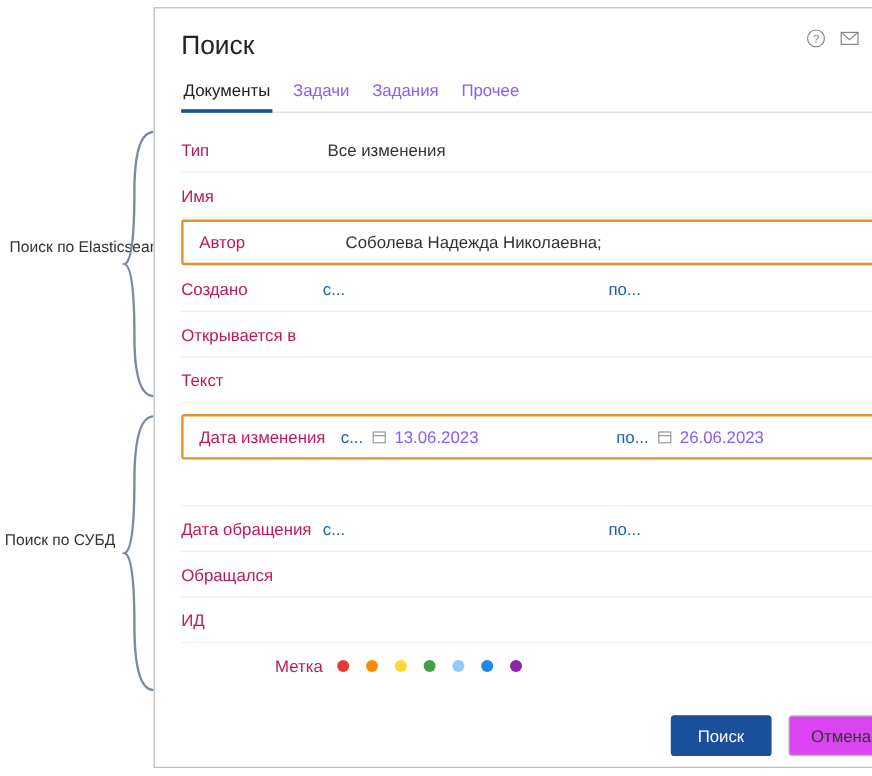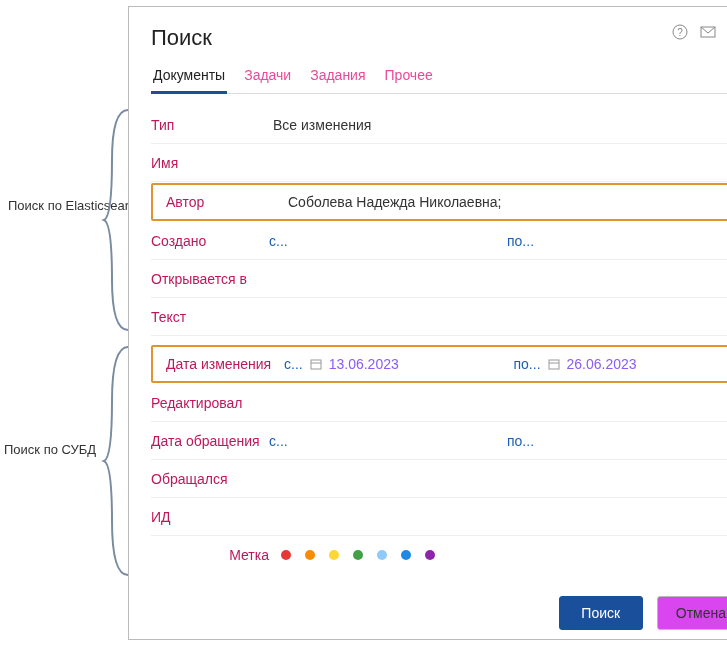--- a/index.html
+++ b/index.html
@@ -57,21 +57,21 @@
     cursor: pointer;
   }
   .tabs {
     display: flex;
     gap: 15px;
     border-bottom: 1px solid #ddd;
     margin-bottom: 12px;
   }
   .tab {
     padding: 6px 2px 8px 2px;
-    color: #ec4899;
+    color: #8b5cf6;
     cursor: pointer;
     font-size: 14px;
   }
   .tab.active {
     color: #222;
     font-weight: 500;
     border-bottom: 3px solid #1a4f9c;
     margin-bottom: -1px;
   }
   .form-row {
@@ -262,21 +262,20 @@
               <rect x="1" y="2" width="10" height="9" fill="none" stroke="currentColor"></rect>
               <line x1="1" y1="5" x2="11" y2="5" stroke="currentColor"></line>
             </svg>
         </span>
         <span class="val">26.06.2023</span>
       </div>
     </div>
   </div>
 
   <div class="form-row">
-    <div class="form-label">Редактировал</div>
     <div class="form-value"></div>
   </div>
 
   <div class="form-row">
     <div class="form-label">Дата обращения</div>
     <div class="range-cell">
       <div class="range-half">
         <span>с...</span>
       </div>
       <div class="range-half">

